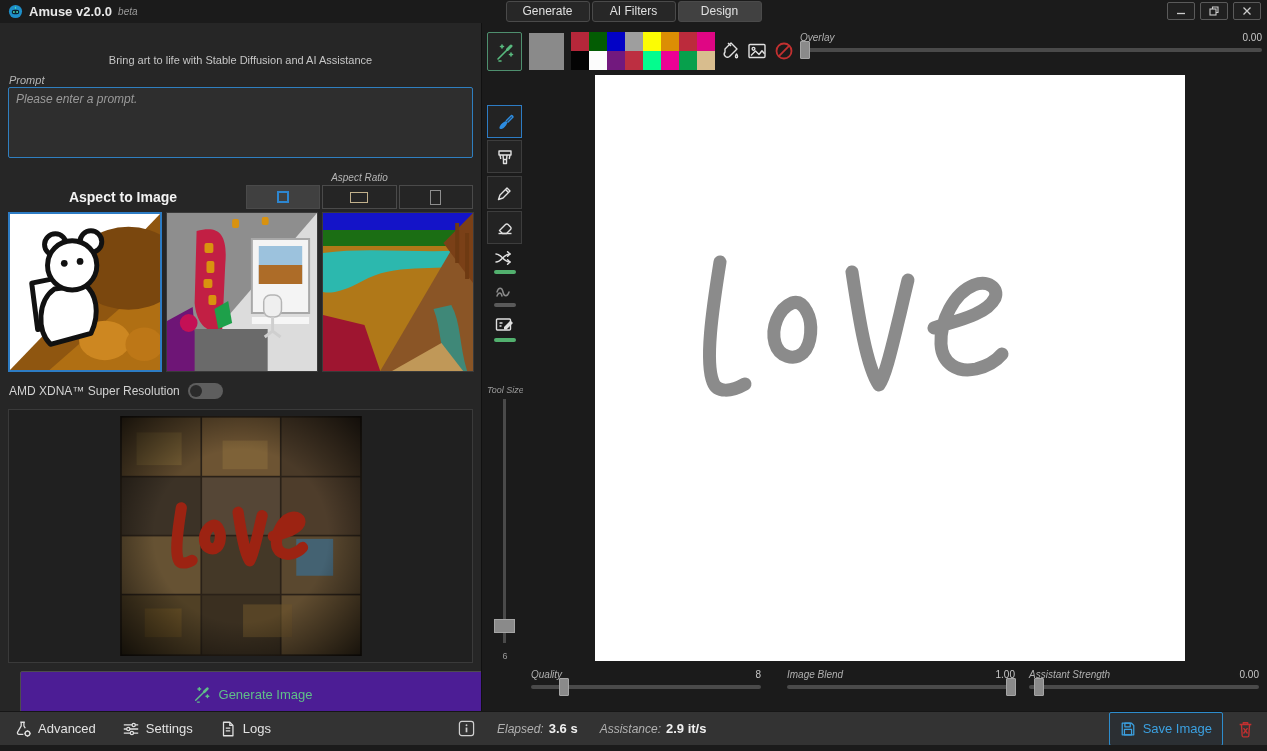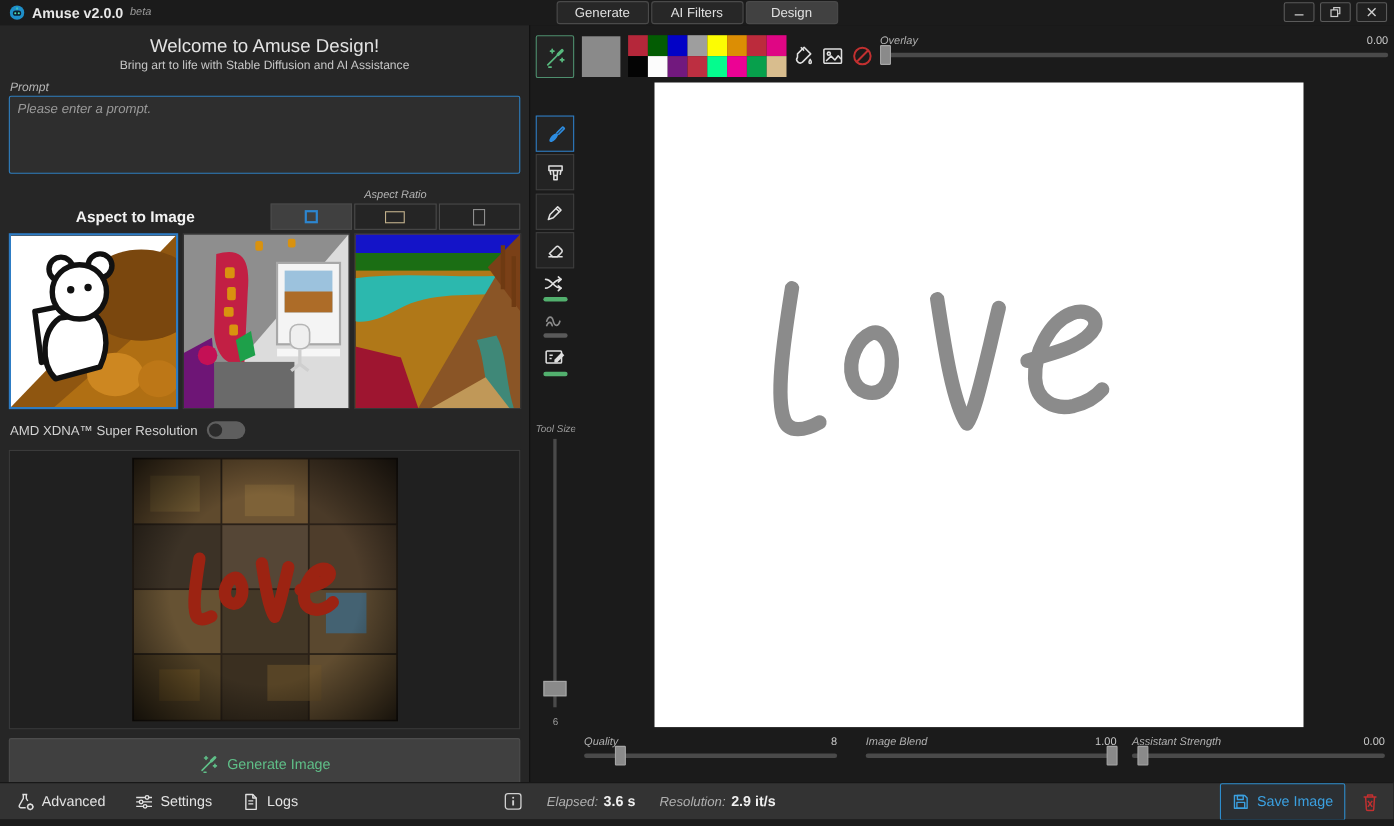--- a/index.html
+++ b/index.html
@@ -47,21 +47,21 @@
   .thumb { flex:1; background:#1f1f1f; border:1px solid #3a3a3a; overflow:hidden; position:relative; }
   .thumb.selected { border:2px solid #2d7cc4; }
   .thumb svg { width:100%; height:100%; }
   .amd-row { position:absolute; top:360px; left:9px; display:flex; align-items:center; gap:8px; }
   .amd-label { font-size:12px; color:#d2d2d2; }
   .toggle { width:35px; height:16px; border-radius:9px; background:#5e5e5e; position:relative; }
   .toggle .knob { position:absolute; left:2px; top:2px; width:12px; height:12px; border-radius:50%; background:#2b2b2b; }
   .preview-panel { position:absolute; top:386px; left:8px; width:465px; height:254px; background:#202020;
                    border:1px solid #3a3a3a; display:flex; align-items:center; justify-content:center; }
   .preview-img { width:242px; height:240px; }
-  .generate-btn { position:absolute; top:648px; left:8px; width:465px; height:46px; background:#404040;
+  .generate-btn { position:absolute; top:648px; left:20px; width:465px; height:46px; background:#4c1d95;
                   border:1px solid #4d4d4d; border-radius:2px; display:flex; align-items:center; justify-content:center;
                   gap:8px; color:#5fbf88; font-size:13px; }
 
   
   .wand-btn { position:absolute; left:5px; top:9px; width:35px; height:39px; background:#232323;
               border:1px solid #4e8f6e; border-radius:2px; display:flex; align-items:center; justify-content:center; }
   .cur-swatch { position:absolute; left:47px; top:10px; width:35px; height:37px; }
   .palette { position:absolute; left:89px; top:9px; width:144px; height:38px; display:grid;
              grid-template-columns:repeat(8,18px); grid-template-rows:repeat(2,19px); }
   .palette .sw { width:18px; height:19px; }
@@ -159,21 +159,20 @@
       <svg width="12" height="12" viewBox="0 0 12 12">
           <path d="M2.5 2.5 l7 7 M9.5 2.5 l-7 7" stroke="#cccccc" stroke-width="1.3"></path>
         </svg>
     </div>
   </div>
 </div>
 
 <div class="main">
 
   <div class="left-panel">
-    <div class="welcome-title">Welcome to Amuse Design!</div>
     <div class="welcome-sub">Bring art to life with Stable Diffusion and AI Assistance</div>
 
     <div class="prompt-label">Prompt</div>
     <textarea class="prompt-input" placeholder="Please enter a prompt." style=""></textarea>
 
     <div class="sketch-label">Aspect to Image</div>
     <div class="aspect-label">Aspect Ratio</div>
     <div class="aspect-group">
       <div class="aspect-btn selected">
         <span style="width:12px;height:12px;border:2px solid #2d86d0;display:block"></span>
@@ -509,21 +508,21 @@
         <rect x="1.5" y="1.5" width="15" height="15" rx="2.5"></rect>
         <circle cx="9" cy="5.6" r="1" fill="#d0d0d0" stroke="none"></circle>
         <path d="M9 8 v5" stroke-width="1.8"></path>
       </svg>
     </span>
     <span class="metric">
       <span class="m-label">Elapsed:</span>
       <span class="m-value">3.6 s</span>
     </span>
     <span class="metric">
-      <span class="m-label">Resolution:</span>
+      <span class="m-label">Assistance:</span>
       <span class="m-value">2.9 it/s</span>
     </span>
   </div>
 
   <div class="sb-right">
     <button class="save-btn">
       <span>
         <svg width="16" height="16" viewBox="0 0 18 18" fill="none" stroke="#3ba0e0" stroke-width="1.4" stroke-linejoin="round">
           <path d="M2.5 2.5 h10.5 l2.5 2.5 v10.5 h-13 z"></path>
           <rect x="5.5" y="2.5" width="6" height="4"></rect>

